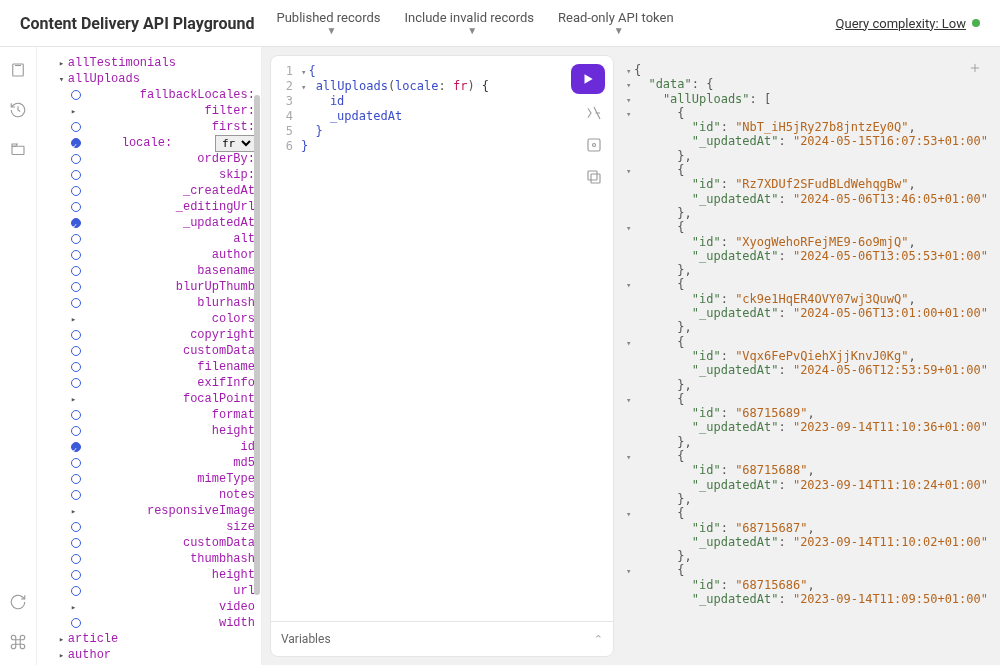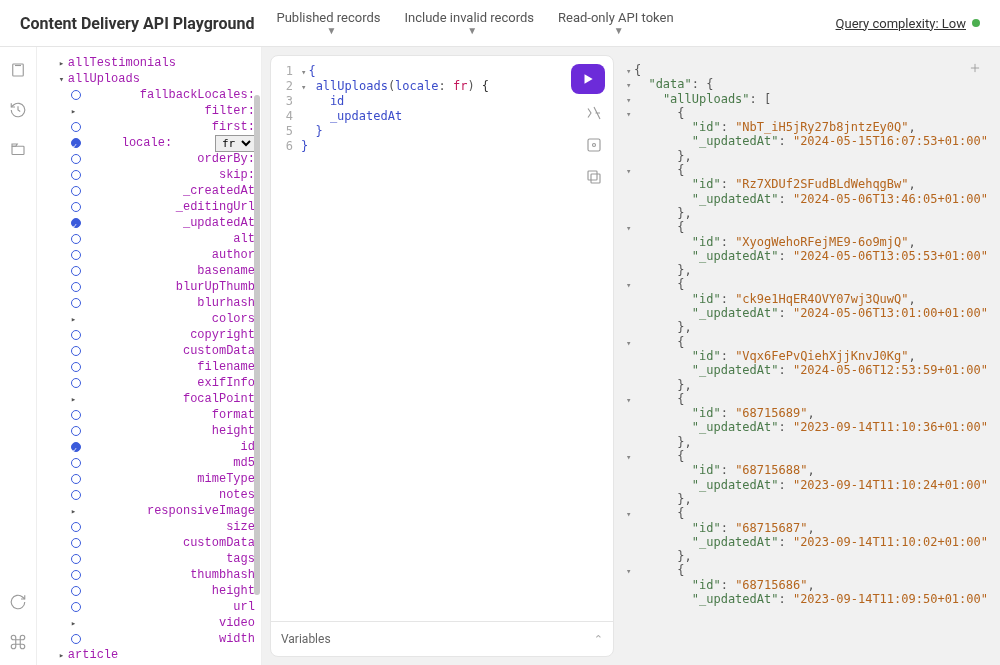--- a/index.html
+++ b/index.html
@@ -447,24 +447,20 @@
       <div class="tree-item tree-indent-2">
         <span class="radio"></span>
         <span class="field-name">size</span>
       </div>
       <div class="tree-item tree-indent-2">
         <span class="radio"></span>
         <span class="field-name">customData</span>
       </div>
       <div class="tree-item tree-indent-2">
         <span class="radio"></span>
-        <span class="field-name">tags</span>
-      </div>
-      <div class="tree-item tree-indent-2">
-        <span class="radio"></span>
         <span class="field-name">thumbhash</span>
       </div>
       <div class="tree-item tree-indent-2">
         <span class="radio"></span>
         <span class="field-name">height</span>
       </div>
       <div class="tree-item tree-indent-2">
         <span class="radio"></span>
         <span class="field-name">url</span>
       </div>

